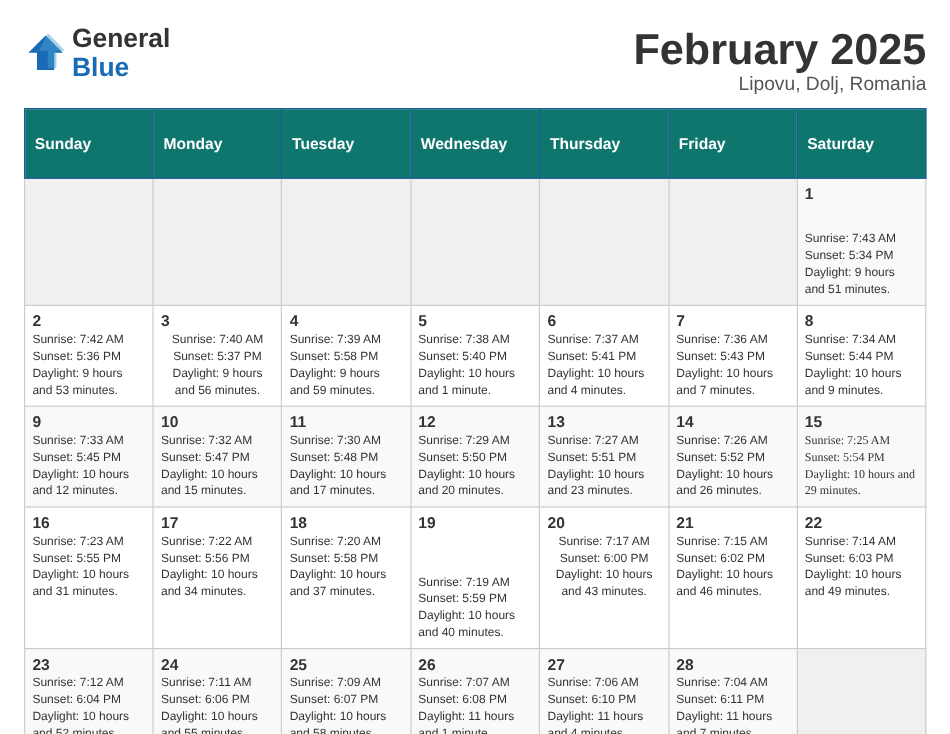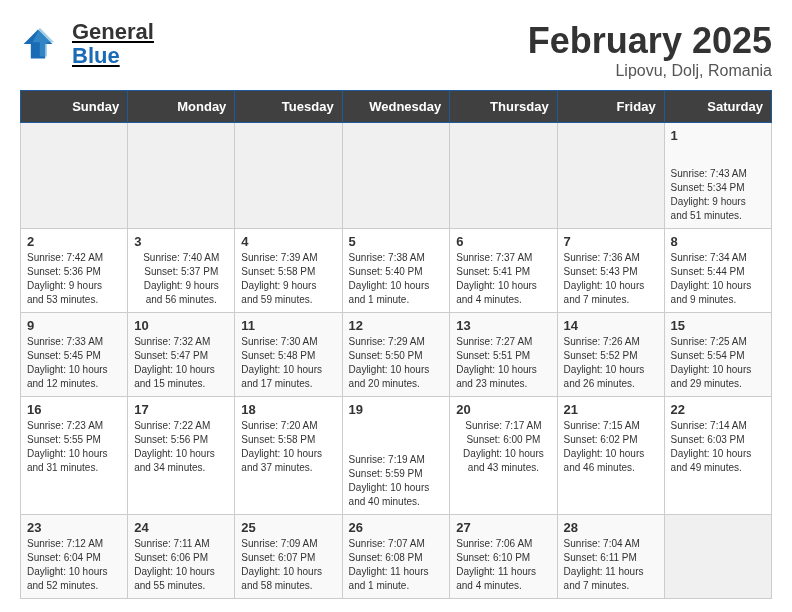--- a/index.html
+++ b/index.html
@@ -12,22 +12,21 @@
     }
     .header {
       display: flex;
       justify-content: space-between;
       align-items: flex-start;
       margin-bottom: 10px;
     }
     .logo {
       display: flex;
       align-items: center;
-      gap: 16px;
-      text-decoration: underline;
+      gap: 4px;
     }
     .logo-text {
       font-size: 22px;
       font-weight: bold;
       line-height: 1.1;
     }
     .logo-general { color: #333; }
     .logo-blue { color: #1a6bb5; }
     .logo-icon {
       width: 36px;
@@ -44,26 +43,26 @@
     .calendar-subtitle {
       font-size: 16px;
       color: #555;
     }
     .calendar {
       width: 100%;
       border-collapse: collapse;
       border: 1px solid #ccc;
     }
     .calendar th {
-      background-color: #404040;
+      background-color: #0f766e;
       color: #fff;
       font-size: 13px;
       font-weight: bold;
-      padding: 8px 8px;
-      text-align: right;
+      padding: 21px 8px;
+      text-align: left;
       border: 1px solid #1d5a9a;
     }
     .calendar td {
       vertical-align: top;
       border: 1px solid #ccc;
       padding: 5px 6px;
       width: 108px;
       min-height: 90px;
       font-size: 10.5px;
       color: #333;
@@ -213,21 +212,21 @@
 Daylight: 10 hours and 23 minutes.</div>
         </td>
         <td>
           <span class="day-num">14</span>
           <div class="day-info" style="white-space: pre-line;">Sunrise: 7:26 AM
 Sunset: 5:52 PM
 Daylight: 10 hours and 26 minutes.</div>
         </td>
         <td>
           <span class="day-num">15</span>
-          <div class="day-info" style="white-space: pre-line;">Sunrise: 7:25 AM
+          <div class="day-info" style="white-space: pre-line; font-family: Liberation Serif, serif;">Sunrise: 7:25 AM
 Sunset: 5:54 PM
 Daylight: 10 hours and 29 minutes.</div>
         </td>
       </tr>
       <tr>
         <td>
           <span class="day-num">16</span>
           <div class="day-info" style="white-space: pre-line;">Sunrise: 7:23 AM
 Sunset: 5:55 PM
 Daylight: 10 hours and 31 minutes.</div>

